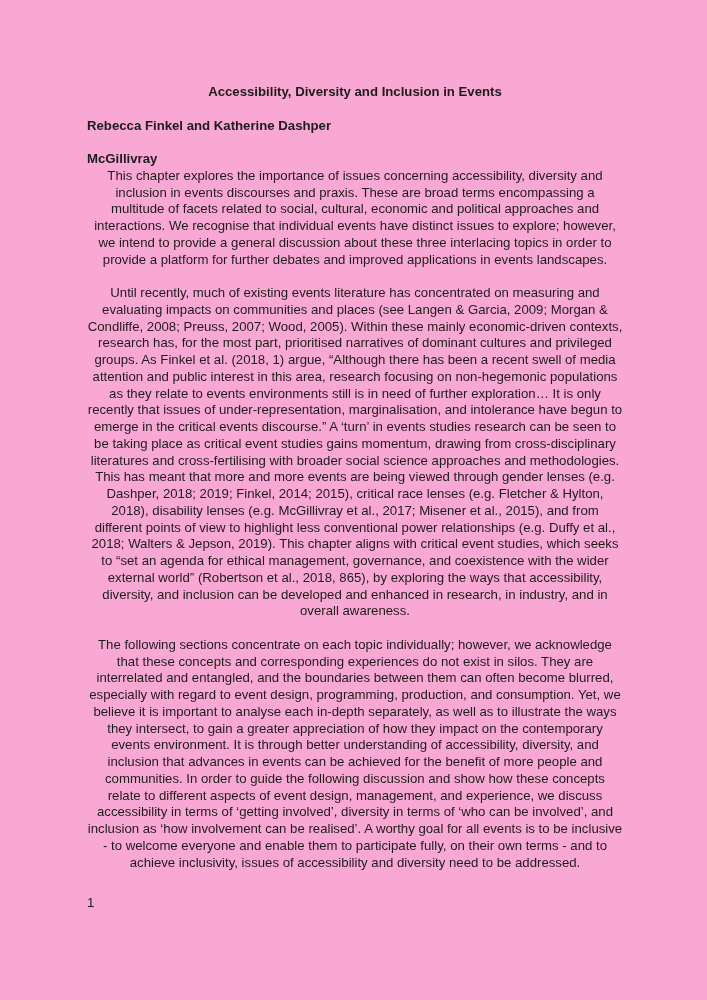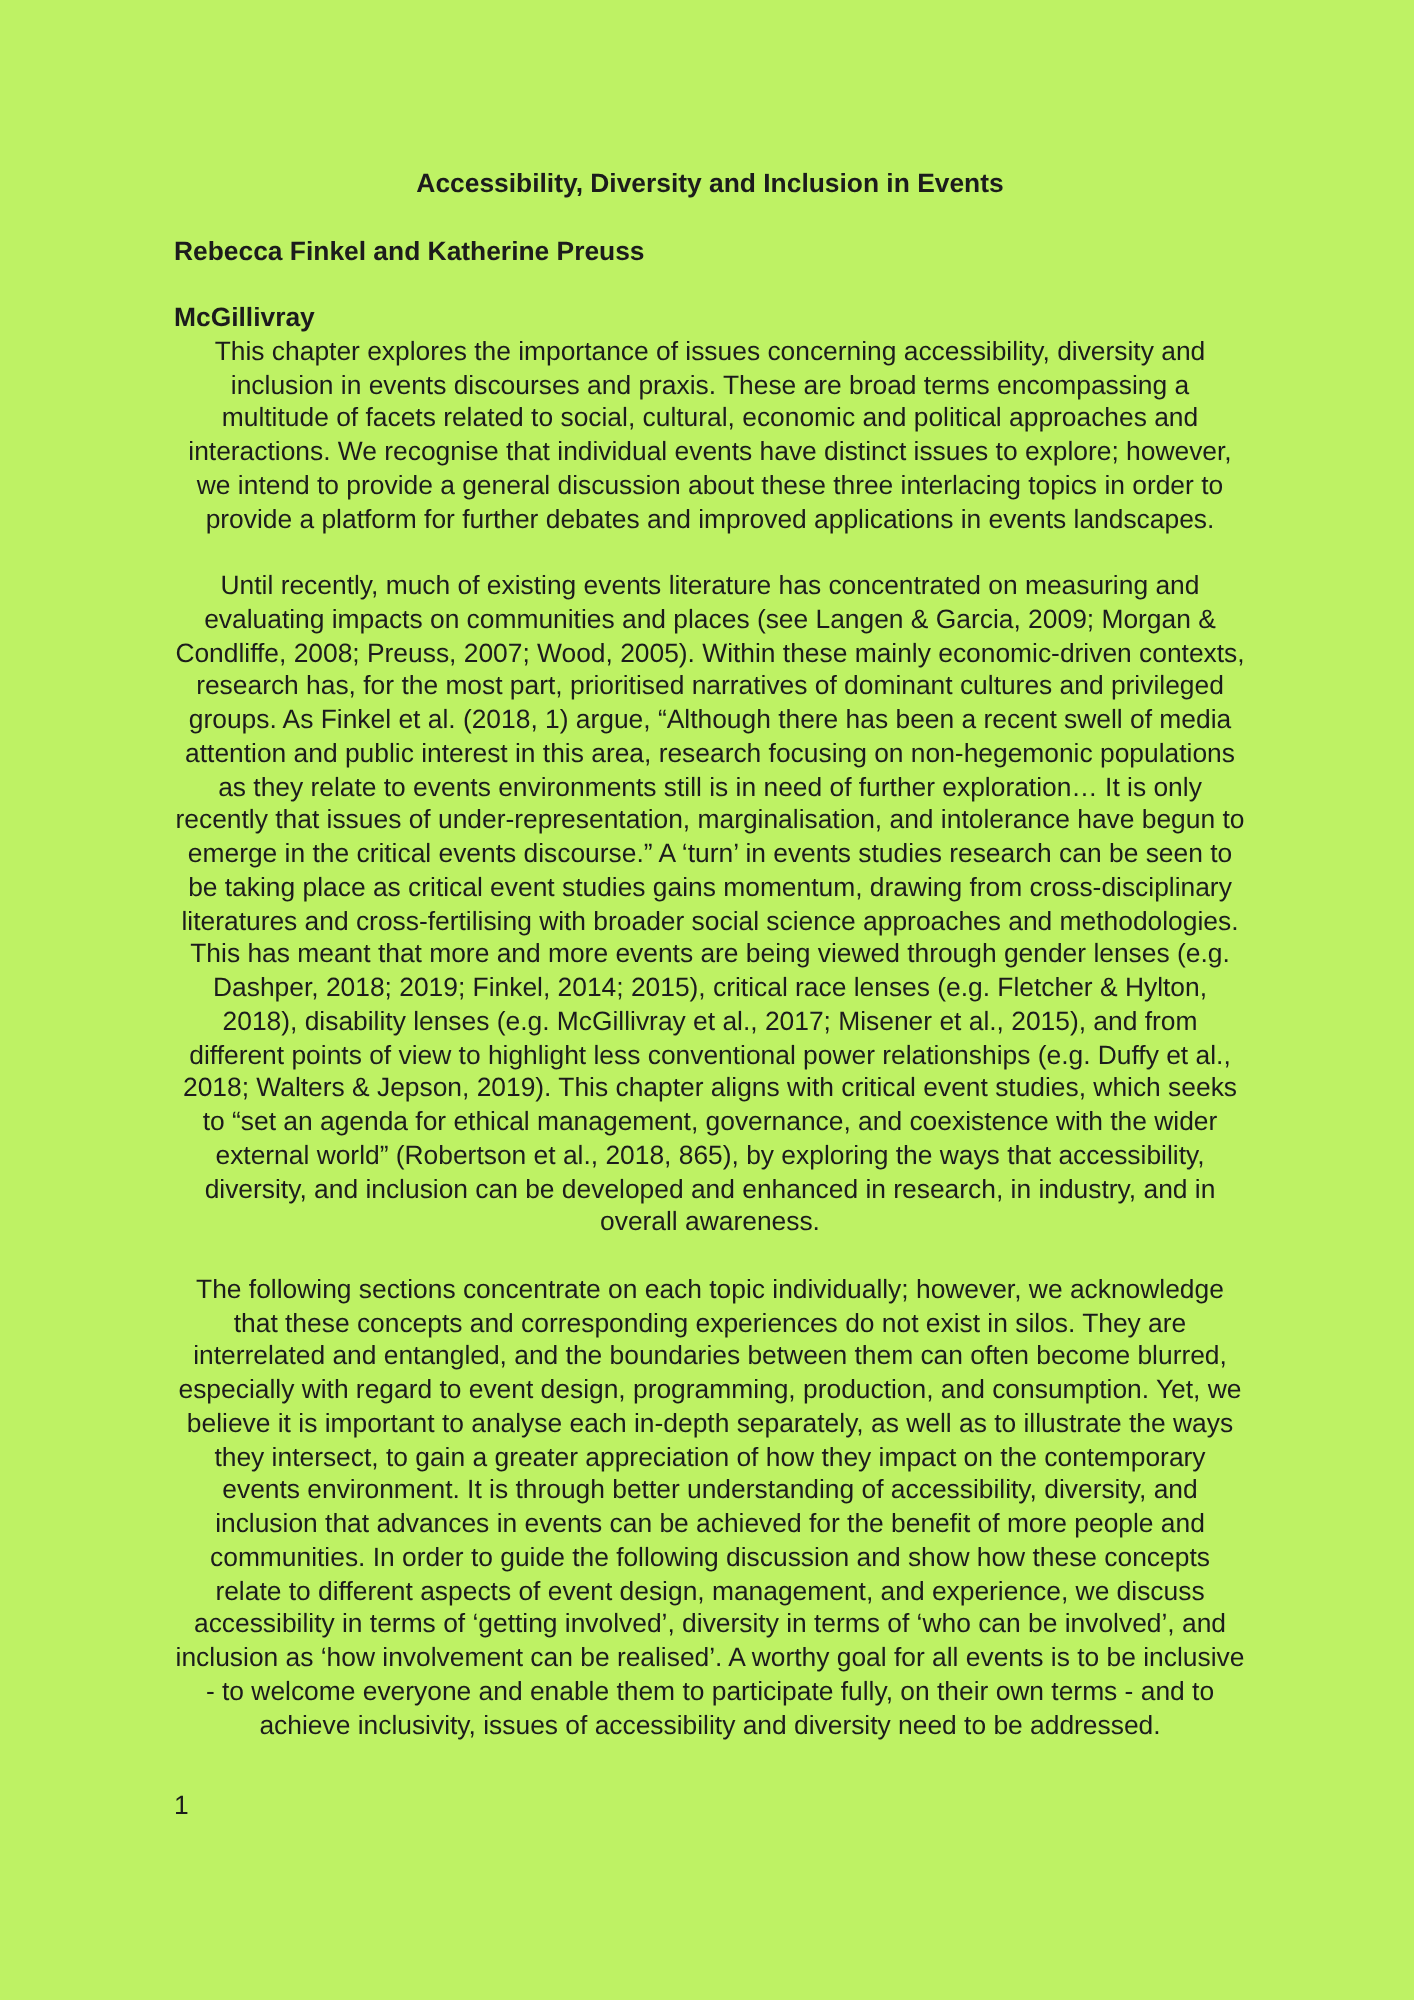--- a/index.html
+++ b/index.html
@@ -5,21 +5,21 @@
   html, body {
     margin: 0;
     padding: 0;
     background: #e8e8e8;
   }
   .page {
     position: relative;
     width: 707px;
     height: 1000px;
     margin: 0 auto;
-    background: #bef264;
+    background: #f9a8d4;
     font-family: "Liberation Sans", "DejaVu Sans", sans-serif;
     color: #1c1c1c;
     overflow: hidden;
     box-sizing: border-box;
   }
   .content {
     position: absolute;
     top: 84px;
     left: 87px;
     width: 536px;
@@ -51,20 +51,20 @@
     font-size: 13.2px;
     line-height: 16.75px;
   }
 </style>
 </head>
 <body>
 
 <div class="page">
   <div class="content">
     <div class="doc-title">Accessibility, Diversity and Inclusion in Events</div>
-    <div class="authors">Rebecca Finkel and Katherine Preuss</div>
+    <div class="authors">Rebecca Finkel and Katherine Dashper</div>
     <div class="section-heading">McGillivray</div>
     <p class="para">This chapter explores the importance of issues concerning accessibility, diversity and inclusion in events discourses and praxis. These are broad terms encompassing a multitude of facets related to social, cultural, economic and political approaches and interactions. We recognise that individual events have distinct issues to explore; however, we intend to provide a general discussion about these three interlacing topics in order to provide a platform for further debates and improved applications in events landscapes.</p>
     <p class="para">Until recently, much of existing events literature has concentrated on measuring and evaluating impacts on communities and places (see Langen &amp; Garcia, 2009; Morgan &amp; Condliffe, 2008; Preuss, 2007; Wood, 2005). Within these mainly economic-driven contexts, research has, for the most part, prioritised narratives of dominant cultures and privileged groups. As Finkel et al. (2018, 1) argue, “Although there has been a recent swell of media attention and public interest in this area, research focusing on non-hegemonic populations as they relate to events environments still is in need of further exploration… It is only recently that issues of under-representation, marginalisation, and intolerance have begun to emerge in the critical events discourse.” A ‘turn’ in events studies research can be seen to be taking place as critical event studies gains momentum, drawing from cross-disciplinary literatures and cross-fertilising with broader social science approaches and methodologies. This has meant that more and more events are being viewed through gender lenses (e.g. Dashper, 2018; 2019; Finkel, 2014; 2015), critical race lenses (e.g. Fletcher &amp; Hylton, 2018), disability lenses (e.g. McGillivray et al., 2017; Misener et al., 2015), and from different points of view to highlight less conventional power relationships (e.g. Duffy et al., 2018; Walters &amp; Jepson, 2019). This chapter aligns with critical event studies, which seeks to “set an agenda for ethical management, governance, and coexistence with the wider external world” (Robertson et al., 2018, 865), by exploring the ways that accessibility, diversity, and inclusion can be developed and enhanced in research, in industry, and in overall awareness.</p>
     <p class="para">The following sections concentrate on each topic individually; however, we acknowledge that these concepts and corresponding experiences do not exist in silos. They are interrelated and entangled, and the boundaries between them can often become blurred, especially with regard to event design, programming, production, and consumption. Yet, we believe it is important to analyse each in-depth separately, as well as to illustrate the ways they intersect, to gain a greater appreciation of how they impact on the contemporary events environment. It is through better understanding of accessibility, diversity, and inclusion that advances in events can be achieved for the benefit of more people and communities. In order to guide the following discussion and show how these concepts relate to different aspects of event design, management, and experience, we discuss accessibility in terms of ‘getting involved’, diversity in terms of ‘who can be involved’, and inclusion as ‘how involvement can be realised’. A worthy goal for all events is to be inclusive - to welcome everyone and enable them to participate fully, on their own terms - and to achieve inclusivity, issues of accessibility and diversity need to be addressed.</p>
   </div>
   <div class="page-number">1</div>
 </div>
 
 </body></html>

